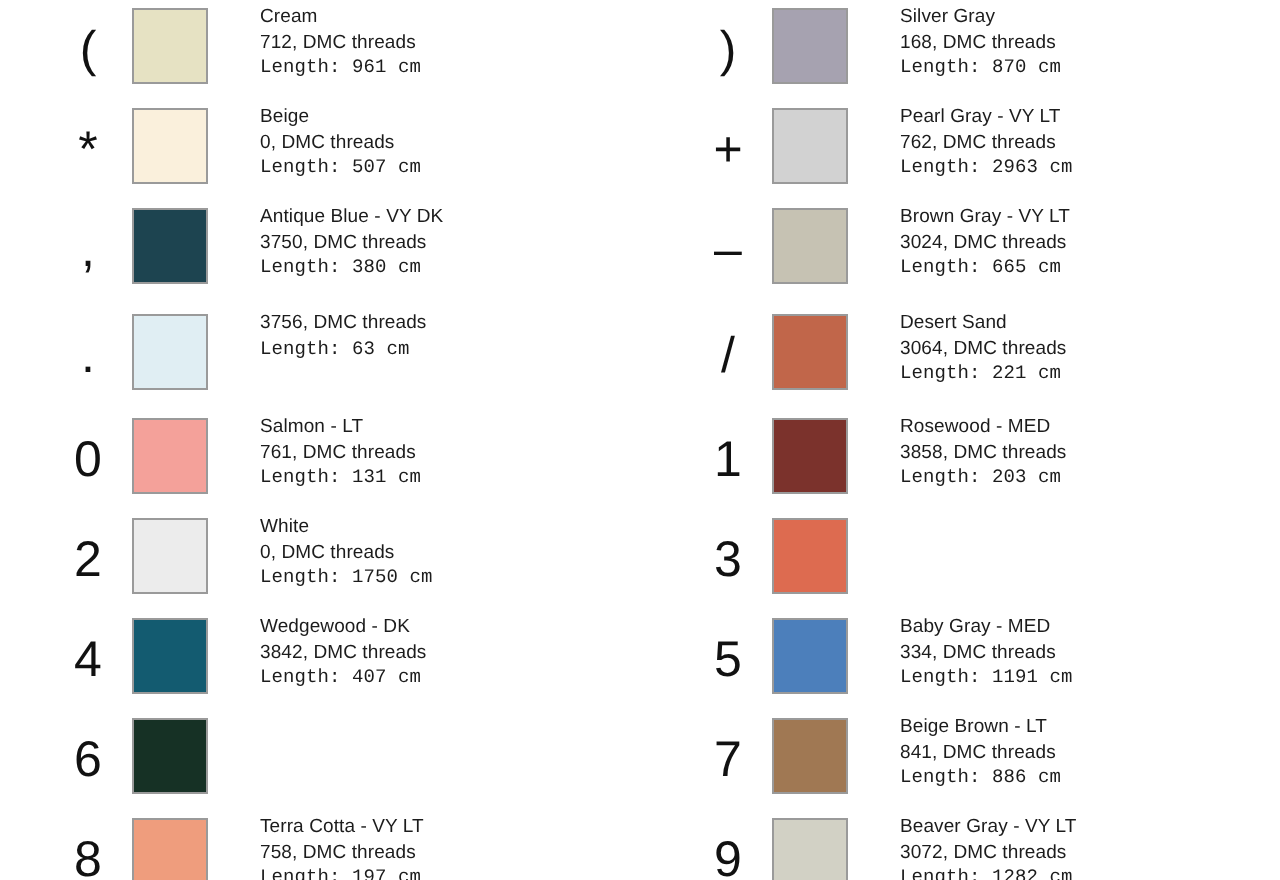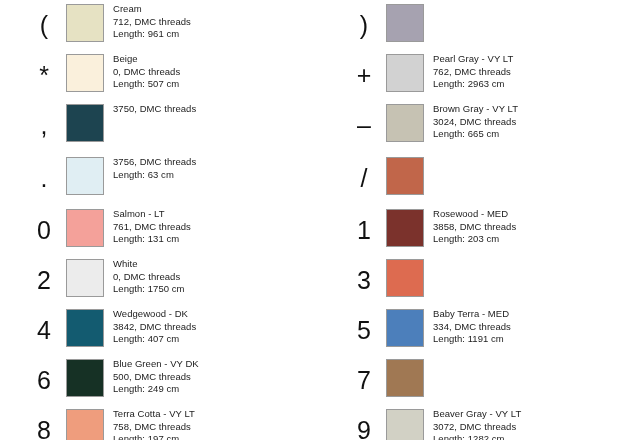--- a/index.html
+++ b/index.html
@@ -64,24 +64,24 @@
   }
 
   .row-text {
     margin-left: 9px;
     padding-top: 1px;
     font-size: 9.5px;
     line-height: 12.6px;
     color: #1c1c1c;
     white-space: nowrap;
   }
-  .row-text div { white-space: nowrap; }
+  .row-text div { white-space: nowrap; margin-left: 17px; }
   .text-name   { letter-spacing: 0.05px; }
   .text-code   { letter-spacing: 0.05px; }
-  .text-length { letter-spacing: 0.05px; }
+  .text-length { letter-spacing: 0.05px; font-family: Liberation Mono, monospace; }
 </style>
 </head>
 <body>
 
 <div id="legend-sheet">
   <div class="legend-column" id="legend-column-left">
       <div class="legend-row" style="top: 2px; padding-left: 22px;">
         <div class="row-symbol">(</div>
         <div class="row-swatch" style="background: rgb(230, 226, 195);"></div>
         <div class="row-text">
@@ -96,21 +96,23 @@
         <div class="row-text">
           <div class="text-name">Beige</div>
           <div class="text-code">0, DMC threads</div>
           <div class="text-length">Length: 507 cm</div>
         </div>
       </div>
       <div class="legend-row" style="top: 102px; padding-left: 22px;">
         <div class="row-symbol">,</div>
         <div class="row-swatch" style="background: rgb(29, 68, 80);"></div>
         <div class="row-text">
+          <div class="text-name">Antique Blue - VY DK</div>
           <div class="text-code">3750, DMC threads</div>
+          <div class="text-length">Length: 380 cm</div>
         </div>
       </div>
       <div class="legend-row" style="top: 155px; padding-left: 22px;">
         <div class="row-symbol">.</div>
         <div class="row-swatch" style="background: rgb(224, 238, 243);"></div>
         <div class="row-text">
           <div class="text-code">3756, DMC threads</div>
           <div class="text-length">Length: 63 cm</div>
         </div>
       </div>
@@ -137,40 +139,40 @@
         <div class="row-swatch" style="background: rgb(19, 91, 112);"></div>
         <div class="row-text">
           <div class="text-name">Wedgewood - DK</div>
           <div class="text-code">3842, DMC threads</div>
           <div class="text-length">Length: 407 cm</div>
         </div>
       </div>
       <div class="legend-row" style="top: 357px; padding-left: 22px;">
         <div class="row-symbol">6</div>
         <div class="row-swatch" style="background: rgb(22, 49, 37);"></div>
-        <div class="row-text">
-          <div class="text-name">Blue Green - VY DK</div>
-          <div class="text-code">500, DMC threads</div>
-          <div class="text-length">Length: 249 cm</div>
-        </div>
       </div>
       <div class="legend-row" style="top: 407px; padding-left: 22px;">
         <div class="row-symbol">8</div>
         <div class="row-swatch" style="background: rgb(239, 157, 125);"></div>
         <div class="row-text">
           <div class="text-name">Terra Cotta - VY LT</div>
           <div class="text-code">758, DMC threads</div>
           <div class="text-length">Length: 197 cm</div>
         </div>
       </div>
     </div>
   <div class="legend-column" id="legend-column-right">
       <div class="legend-row" style="top: 2px; padding-left: 22px;">
         <div class="row-symbol">)</div>
         <div class="row-swatch" style="background: rgb(166, 162, 176);"></div>
+        <div class="row-text">
+          <div class="text-name">Silver Gray</div>
+          <div class="text-code">168, DMC threads</div>
+          <div class="text-length">Length: 870 cm</div>
+        </div>
       </div>
       <div class="legend-row" style="top: 52px; padding-left: 22px;">
         <div class="row-symbol">+</div>
         <div class="row-swatch" style="background: rgb(210, 210, 210);"></div>
         <div class="row-text">
           <div class="text-name">Pearl Gray - VY LT</div>
           <div class="text-code">762, DMC threads</div>
           <div class="text-length">Length: 2963 cm</div>
         </div>
       </div>
@@ -179,46 +181,56 @@
         <div class="row-swatch" style="background: rgb(198, 194, 179);"></div>
         <div class="row-text">
           <div class="text-name">Brown Gray - VY LT</div>
           <div class="text-code">3024, DMC threads</div>
           <div class="text-length">Length: 665 cm</div>
         </div>
       </div>
       <div class="legend-row" style="top: 155px; padding-left: 22px;">
         <div class="row-symbol">/</div>
         <div class="row-swatch" style="background: rgb(193, 102, 74);"></div>
+        <div class="row-text">
+          <div class="text-name">Desert Sand</div>
+          <div class="text-code">3064, DMC threads</div>
+          <div class="text-length">Length: 221 cm</div>
+        </div>
       </div>
       <div class="legend-row" style="top: 207px; padding-left: 22px;">
         <div class="row-symbol">1</div>
         <div class="row-swatch" style="background: rgb(123, 50, 44);"></div>
         <div class="row-text">
           <div class="text-name">Rosewood - MED</div>
           <div class="text-code">3858, DMC threads</div>
           <div class="text-length">Length: 203 cm</div>
         </div>
       </div>
       <div class="legend-row" style="top: 257px; padding-left: 22px;">
         <div class="row-symbol">3</div>
         <div class="row-swatch" style="background: rgb(221, 107, 80);"></div>
       </div>
       <div class="legend-row" style="top: 307px; padding-left: 22px;">
         <div class="row-symbol">5</div>
         <div class="row-swatch" style="background: rgb(76, 127, 187);"></div>
         <div class="row-text">
-          <div class="text-name">Baby Terra - MED</div>
+          <div class="text-name">Baby Gray - MED</div>
           <div class="text-code">334, DMC threads</div>
           <div class="text-length">Length: 1191 cm</div>
         </div>
       </div>
       <div class="legend-row" style="top: 357px; padding-left: 22px;">
         <div class="row-symbol">7</div>
         <div class="row-swatch" style="background: rgb(160, 120, 83);"></div>
+        <div class="row-text">
+          <div class="text-name">Beige Brown - LT</div>
+          <div class="text-code">841, DMC threads</div>
+          <div class="text-length">Length: 886 cm</div>
+        </div>
       </div>
       <div class="legend-row" style="top: 407px; padding-left: 22px;">
         <div class="row-symbol">9</div>
         <div class="row-swatch" style="background: rgb(210, 209, 197);"></div>
         <div class="row-text">
           <div class="text-name">Beaver Gray - VY LT</div>
           <div class="text-code">3072, DMC threads</div>
           <div class="text-length">Length: 1282 cm</div>
         </div>
       </div>

